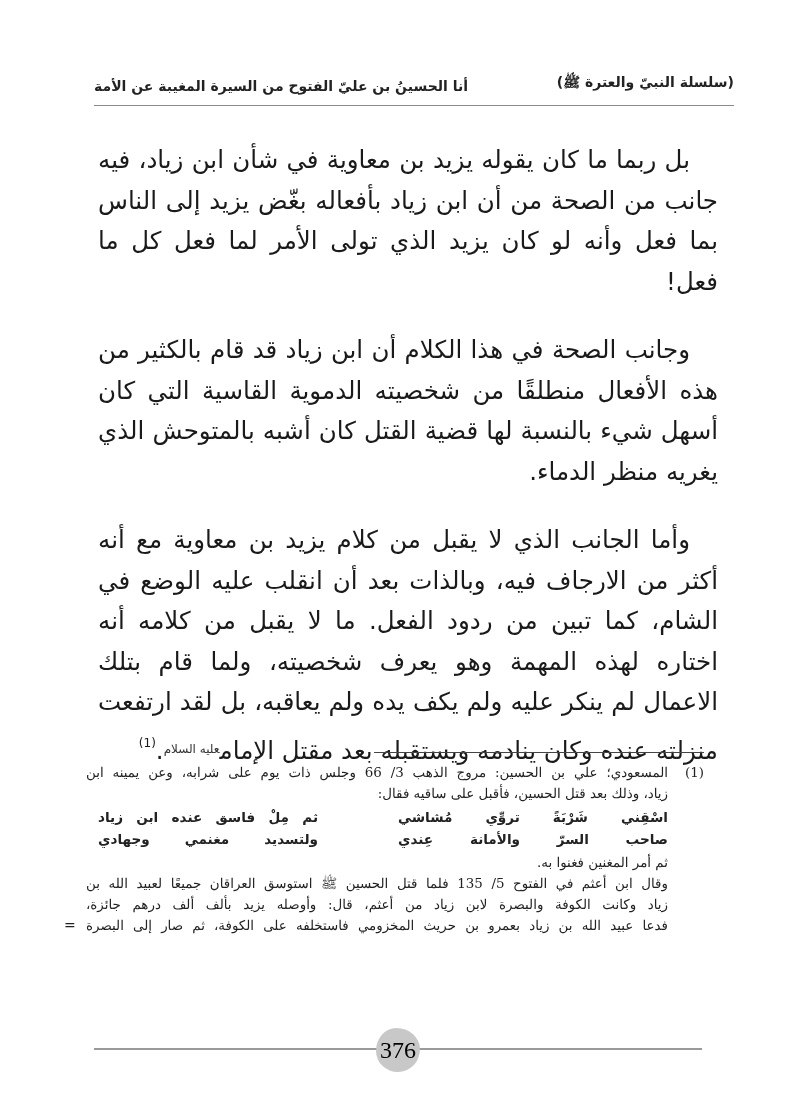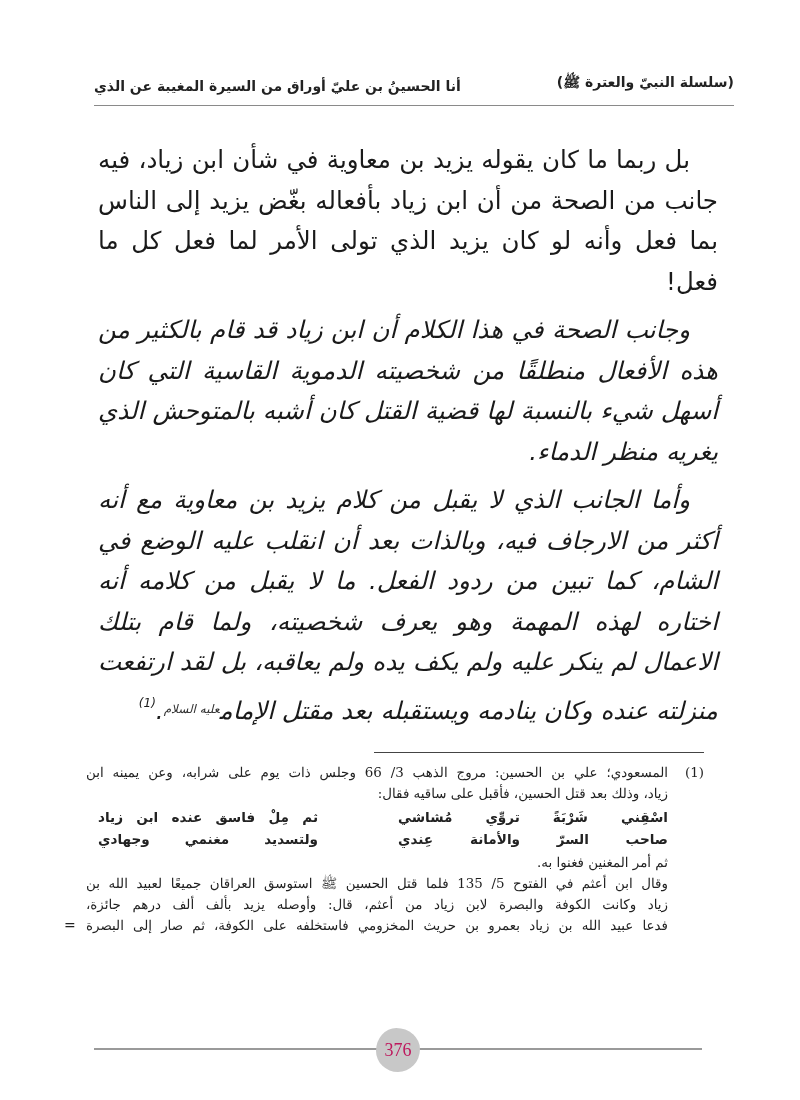--- a/index.html
+++ b/index.html
@@ -56,22 +56,21 @@
       font-size: 24.5px;
       line-height: 40.5px;
       text-align: justify;
       text-align-last: right;
     }
     .body-text p {
       margin: 0;
       text-indent: 28px;
     }
     .body-text p + p {
-      margin-top: 8px;
-      font-style: italic;
+      margin-top: 28px;
     }
     .honorific {
       font-size: 12px;
       vertical-align: 6px;
       color: #333;
     }
     .fn-ref {
       font-size: 12px;
       vertical-align: 12px;
     }
@@ -165,32 +164,32 @@
       transform: translateX(-50%);
       width: 44px;
       height: 44px;
       border-radius: 46% 54% 50% 50% / 52% 48% 52% 48%;
       background: #c8c8c8;
       display: flex;
       align-items: center;
       justify-content: center;
       direction: ltr;
       font-family: "Liberation Serif", serif;
-      font-size: 18px;
-      color: #be185d;
+      font-size: 24px;
+      color: #000000;
     }
   </style>
 </head>
 <body>
 
 <div class="page">
 
   <div class="running-header">
     <span class="header-series">(سلسلة النبيّ والعترة ﷺ)</span>
-    <span class="header-title">أنا الحسينُ بن عليّ أوراق من السيرة المغيبة عن الذي</span>
+    <span class="header-title">أنا الحسينُ بن عليّ الفتوح من السيرة المغيبة عن الأمة</span>
   </div>
   <div class="header-rule"></div>
 
   <div class="body-text">
     <p>بل ربما ما كان يقوله يزيد بن معاوية في شأن ابن زياد، فيه جانب من الصحة من أن ابن زياد بأفعاله بغّض يزيد إلى الناس بما فعل وأنه لو كان يزيد الذي تولى الأمر لما فعل كل ما فعل!</p>
     <p>وجانب الصحة في هذا الكلام أن ابن زياد قد قام بالكثير من هذه الأفعال منطلقًا من شخصيته الدموية القاسية التي كان أسهل شيء بالنسبة لها قضية القتل كان أشبه بالمتوحش الذي يغريه منظر الدماء.</p>
     <p><span>وأما الجانب الذي لا يقبل من كلام يزيد بن معاوية مع أنه أكثر من الارجاف فيه، وبالذات بعد أن انقلب عليه الوضع في الشام، كما تبين من ردود الفعل. ما لا يقبل من كلامه أنه اختاره لهذه المهمة وهو يعرف شخصيته، ولما قام بتلك الاعمال لم ينكر عليه ولم يكف يده ولم يعاقبه، بل لقد ارتفعت منزلته عنده وكان ينادمه ويستقبله بعد مقتل الإمام</span><span class="honorific">عليه السلام</span><span>.</span><span class="fn-ref">(1)</span></p>
   </div>
 
   <div class="footnote-separator"></div>

